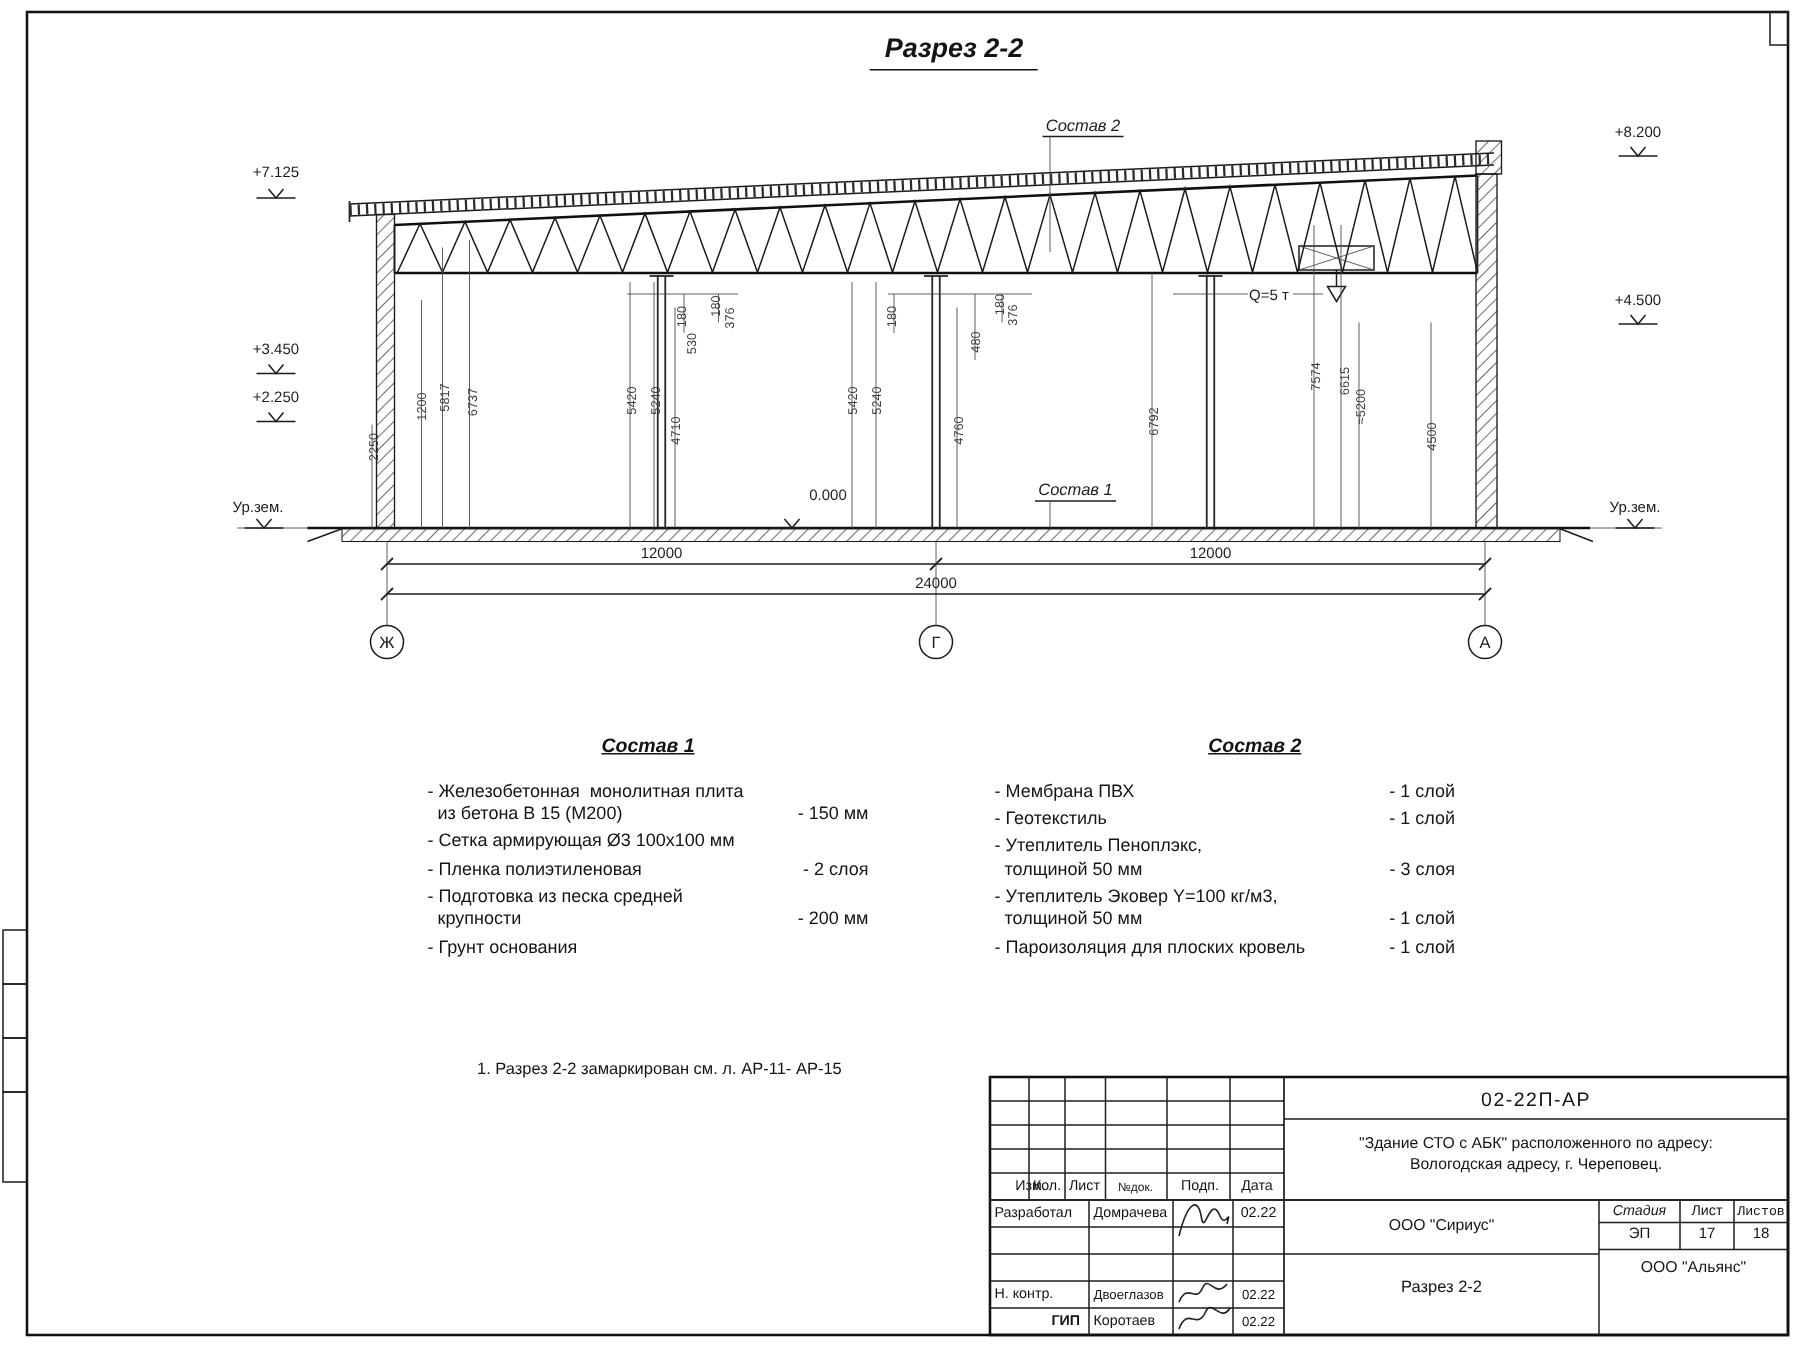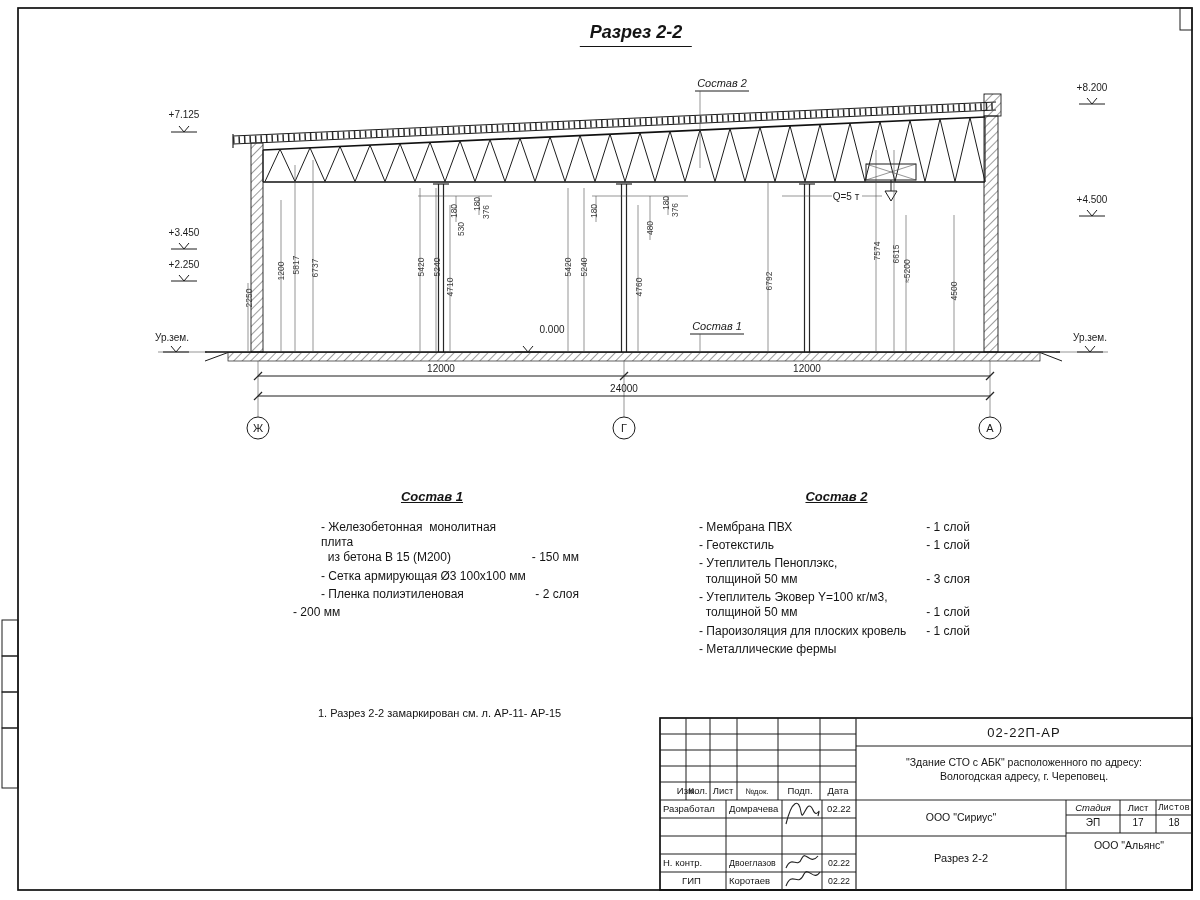--- a/index.html
+++ b/index.html
@@ -21,21 +21,21 @@
   .t11{font-size:11px;}
   .it{font-style:italic;}
   
   #page-title{top:22px;left:636px;font-size:18px;font-style:italic;font-weight:bold;
               border-bottom:1.5px solid #141414;padding:0 10px 3px;}
   
   .sostav{font-size:12px;line-height:1.28;}
   .sostav .hd{text-align:center;margin-bottom:14px;}
   .sostav .hd span{font-size:13px;font-style:italic;font-weight:bold;text-decoration:underline;}
   .srow{display:flex;justify-content:space-between;align-items:flex-end;margin-bottom:3px;}
-  .srow .txt{white-space:pre-wrap;margin-left:36px;}
+  .srow .txt{white-space:pre-wrap;}
   .srow .val{white-space:nowrap;margin-left:8px;}
   
   #note{font-size:11px;}
   
   .tb{font-size:9.5px;}
 </style>
 </head>
 <body>
 
 <div id="sheet">
@@ -265,21 +265,27 @@
   </div>
   <div class="srow">
     <span class="txt">- Сетка армирующая Ø3 100х100 мм</span>
     <span class="val"></span>
   </div>
   <div class="srow">
     <span class="txt">- Пленка полиэтиленовая</span>
     <span class="val">- 2 слоя</span>
   </div>
   <div class="srow">
+    <span class="txt">- Подготовка из песка средней
+  крупности</span>
     <span class="val">- 200 мм</span>
+  </div>
+  <div class="srow">
+    <span class="txt">- Грунт основания</span>
+    <span class="val"></span>
   </div>
 </div>
 
 <div class="ov ab sostav" style="left:663px;top:489px;width:307px;">
   <div class="hd" style="margin-left:40px;"><span>Состав 2</span></div>
   <div class="srow">
     <span class="txt">- Мембрана ПВХ</span>
     <span class="val">- 1 слой</span>
   </div>
   <div class="srow">
@@ -292,24 +298,20 @@
     <span class="val">- 3 слоя</span>
   </div>
   <div class="srow">
     <span class="txt">- Утеплитель Эковер Y=100 кг/м3,
   толщиной 50 мм</span>
     <span class="val">- 1 слой</span>
   </div>
   <div class="srow">
     <span class="txt">- Пароизоляция для плоских кровель</span>
     <span class="val">- 1 слой</span>
-  </div>
-  <div class="srow">
-    <span class="txt">- Металлические фермы</span>
-    <span class="val"></span>
   </div>
 </div>
 
 <div class="ov ab" id="note" style="left:318px;top:707px;">1. Разрез 2-2 замаркирован см. л. АР-11- АР-15</div>
 
 <div>
   <div class="ov ab cx tb" style="left:673px;top:785px;padding-left:28px;">Изм.</div>
   <div class="ov ab cx tb" style="left:698px;top:785px;">Кол.</div>
   <div class="ov ab cx tb" style="left:723px;top:785px;">Лист</div>
   <div class="ov ab cx" style="left:757px;top:787px;font-size:8px;">№док.</div>
@@ -317,21 +319,21 @@
   <div class="ov ab cx tb" style="left:838px;top:785px;">Дата</div>
 
   <div class="ov ab tb" style="left:663px;top:803px;">Разработал</div>
   <div class="ov ab tb" style="left:729px;top:803px;">Домрачева</div>
   <div class="ov ab cx tb" style="left:839px;top:803px;">02.22</div>
 
   <div class="ov ab tb" style="left:663px;top:857px;">Н. контр.</div>
   <div class="ov ab" style="left:729px;top:858px;font-size:8.8px;text-align:right;">Двоеглазов</div>
   <div class="ov ab cx" style="left:839px;top:858px;font-size:8.8px;">02.22</div>
 
-  <div class="ov ab tb" style="left:682px;top:875px;">ГИП</div>
+  <div class="ov ab tb" style="left:701px;top:875px;font-weight:bold;">ГИП</div>
   <div class="ov ab tb" style="left:729px;top:875px;">Коротаев</div>
   <div class="ov ab cx" style="left:839px;top:876px;font-size:8.8px;">02.22</div>
 
   <div class="ov ab cx" style="left:1024px;top:725px;font-size:13px;letter-spacing:1px;">02-22П-АР</div>
   <div class="ov ab cx" style="left:1024px;top:756px;font-size:10.5px;">"Здание СТО с АБК" расположенного по адресу:</div>
   <div class="ov ab cx" style="left:1024px;top:770px;font-size:10.5px;">Вологодская адресу, г. Череповец.</div>
   <div class="ov ab cx" style="left:961px;top:811px;font-size:10.5px;">ООО "Сириус"</div>
   <div class="ov ab cx tb" style="left:1093px;top:802px;font-style:italic;">Стадия</div>
   <div class="ov ab cx tb" style="left:1138px;top:802px;">Лист</div>
   <div class="ov ab cx" style="left:1174px;top:803px;font-size:8.8px;font-family:Liberation Mono, monospace;">Листов</div>

